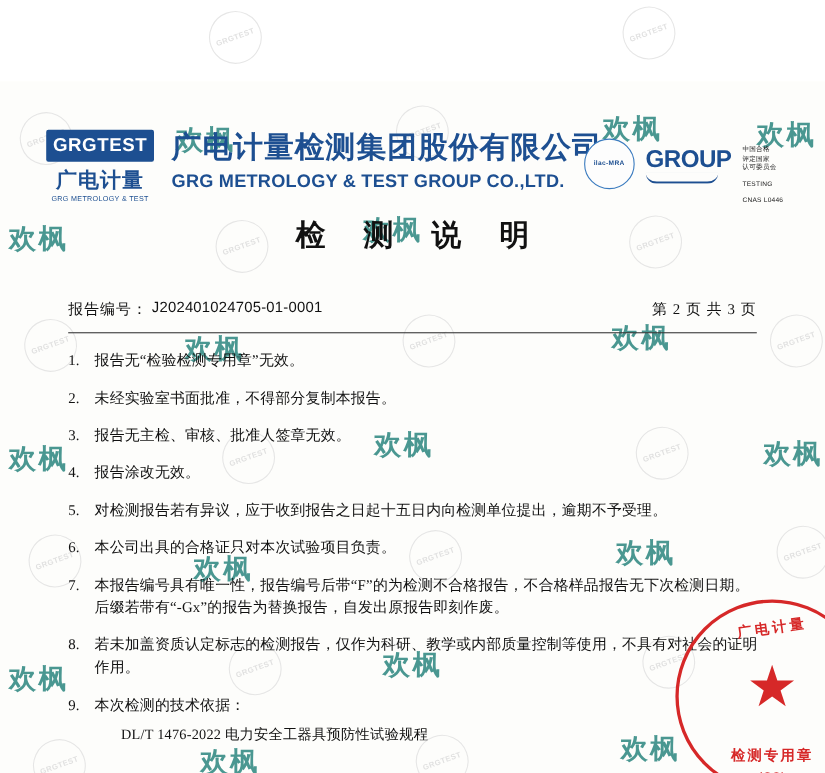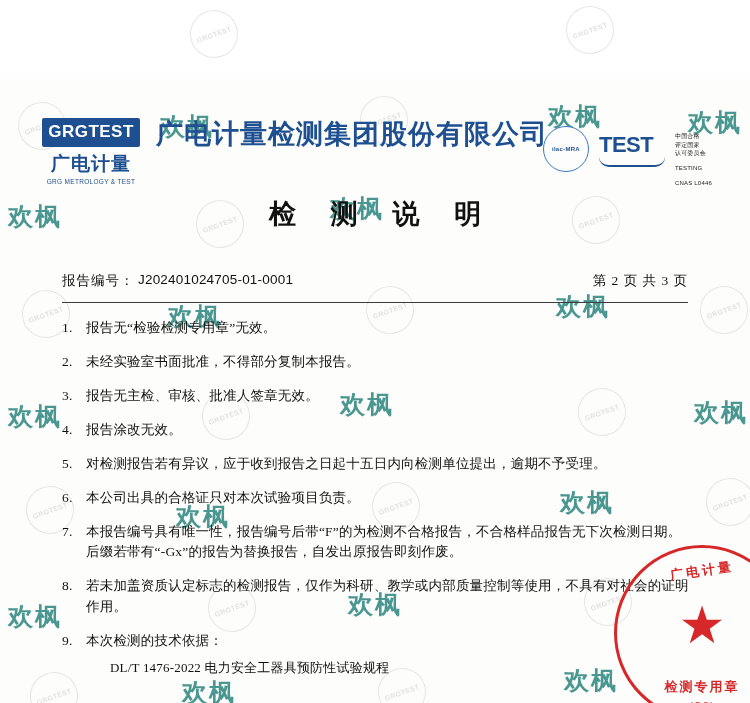--- a/index.html
+++ b/index.html
@@ -379,26 +379,27 @@
 
   <div class="header">
     <div class="logo-block">
       <div class="logo-top">GRGTEST</div>
       <div class="logo-cn">广电计量</div>
       <div class="logo-en">GRG METROLOGY &amp; TEST</div>
     </div>
 
     <div class="company">
       <div class="company-cn">广电计量检测集团股份有限公司</div>
+      <div class="company-en">GRG METROLOGY &amp; TEST GROUP CO.,LTD.</div>
     </div>
 
     <div class="accred">
       <div class="ilac">ilac-MRA</div>
       <div>
-        <div class="cnas-logo">TEST</div>
+        <div class="cnas-logo">GROUP</div>
         <span class="cnas-arc"></span>
       </div>
       <div>
         <div class="cnas-text cn" style="white-space:pre-line;">中国合格
 评定国家
 认可委员会</div>
         <div class="cnas-text">TESTING</div>
         <div class="cnas-text">CNAS L0446</div>
       </div>
     </div>

